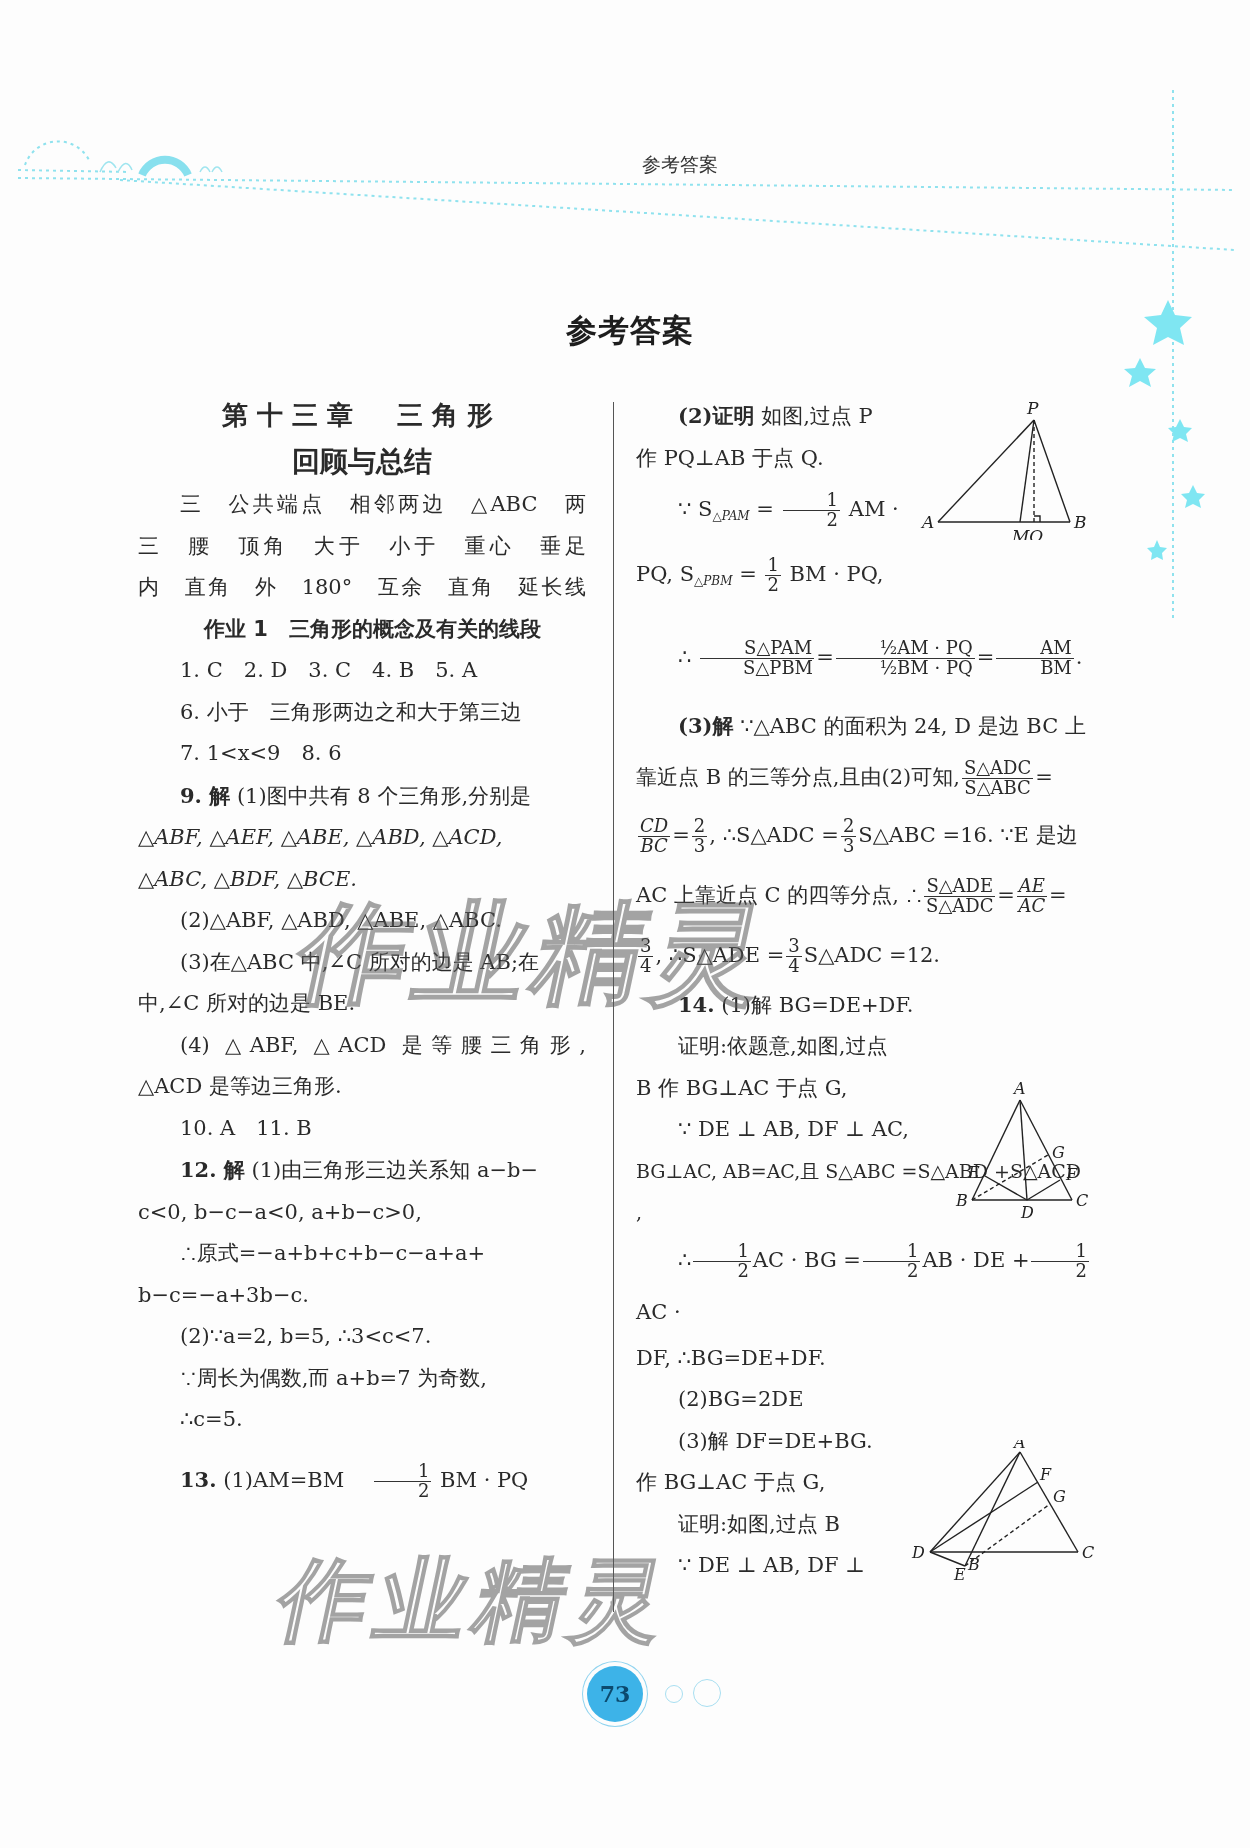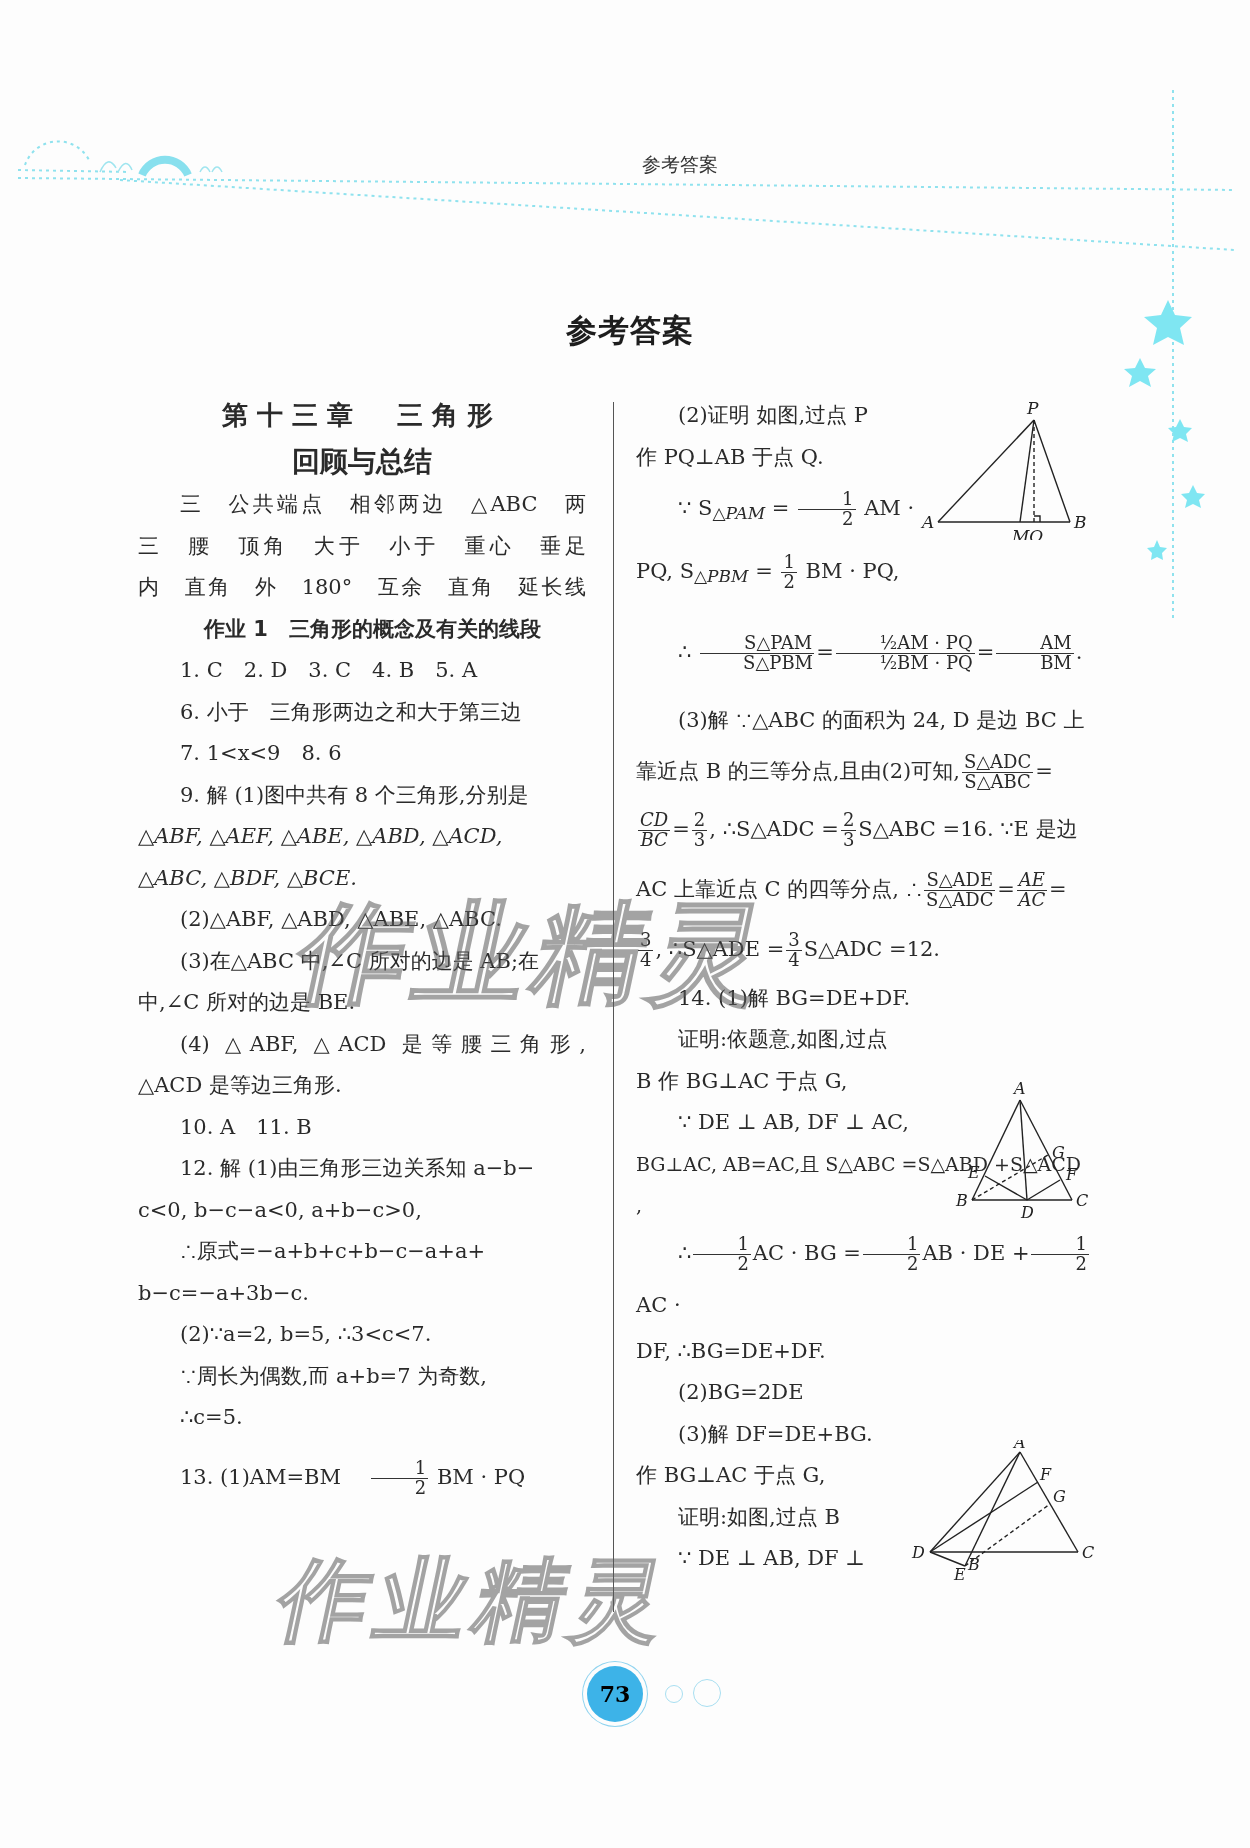--- a/index.html
+++ b/index.html
@@ -27,36 +27,36 @@
     text-align: center; font-weight: bold; font-size: 26px; letter-spacing: 9px; margin-bottom: 4px;
   }
   .section-title {
     text-align: center; font-family: "DejaVu Sans", sans-serif; font-weight: bold; font-size: 28px; margin-bottom: 2px;
   }
   .hw-title {
     font-family: "DejaVu Sans", sans-serif; font-weight: bold; font-size: 21px; padding-left: 21px; text-align: center;
   }
   .p { margin: 0; }
   .ind { text-indent: 42px; }
-  .b { font-weight: normal; }
+  .b { font-weight: bold; }
   .it { font-style: italic; }
   .spread { text-align: justify; text-align-last: justify; }
   .frac { display: inline-block; vertical-align: middle; text-align: center; line-height: 1.05; margin: 0 2px; }
   .frac > span { display: block; font-size: 18px; }
   .frac > span.num { border-bottom: 1px solid #333; padding: 0 2px; }
-  .sub { font-size: 17px; vertical-align: -4px; font-style: italic; }
+  .sub { font-size: 12px; vertical-align: -4px; font-style: italic; }
   .figure { position: absolute; }
   .watermark {
     position: absolute; font-family: "DejaVu Sans", sans-serif; font-weight: bold;
     color: transparent; -webkit-text-stroke: 1.5px rgba(90,90,90,0.55);
     letter-spacing: 8px; pointer-events: none; transform: skewX(-12deg);
   }
   .page-badge {
     position: absolute; left: 587px; top: 1666px; width: 56px; height: 56px; border-radius: 50%;
-    background: #3db3e8; color: #000000; font-family: "DejaVu Serif", serif; font-weight: bold; font-size: 22px;
+    background: #3db3e8; color: #0c4a6e; font-family: "DejaVu Serif", serif; font-weight: bold; font-size: 22px;
     display: flex; align-items: center; justify-content: center;
     box-shadow: 0 0 0 4px #fdfdfd, 0 0 0 5px #8fd3ef;
   }
   .ring { position: absolute; border-radius: 50%; border: 1.5px solid #a8dff1; }
 </style>
 </head>
 <body>
 
 <svg class="deco-svg" width="1250" height="620" viewBox="0 0 1250 620">
   <g fill="none" stroke="#8fe2ee" stroke-width="2" stroke-dasharray="3 4">

